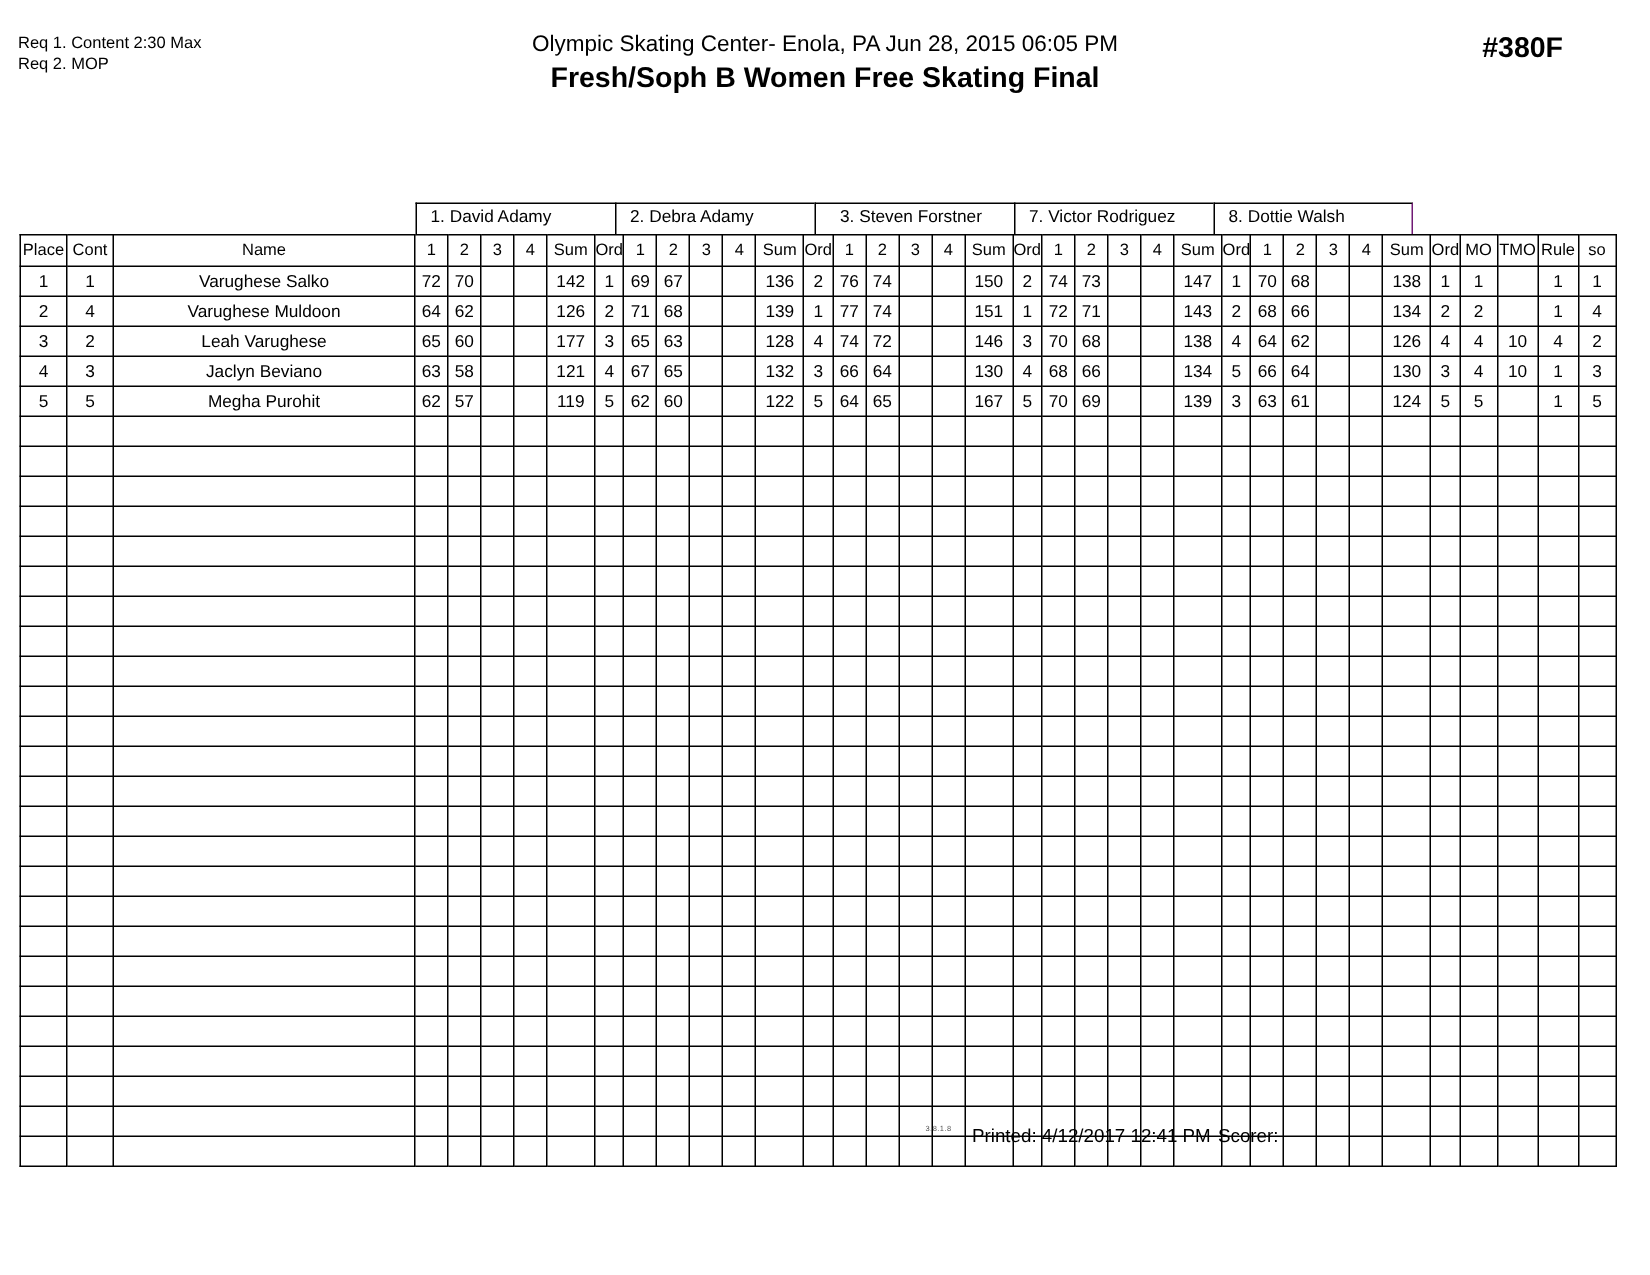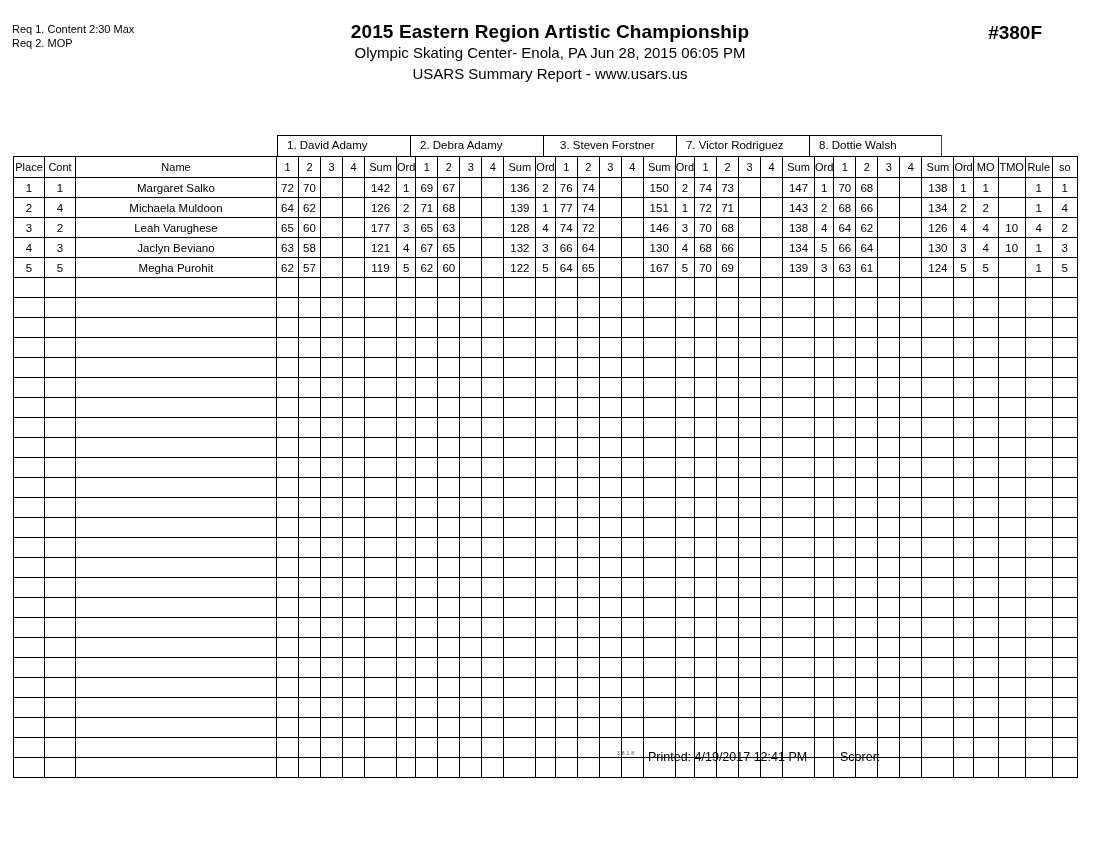--- a/index.html
+++ b/index.html
@@ -153,39 +153,38 @@
   }
   #printed-label {
     position: absolute;
     left: 648px;
     top: 750px;
     font-size: 12.5px;
     white-space: nowrap;
   }
   #scorer-label {
     position: absolute;
-    left: 840px;
+    left: 812px;
     top: 750px;
     font-size: 12.5px;
     white-space: nowrap;
     text-align: center;
   }
 </style>
 </head>
 <body>
 
 <div id="req-block">
   <div>Req  1.  Content 2:30 Max</div>
   <div>Req  2.  MOP</div>
 </div>
 
 <div id="title-block">
-  <div class="title-main">2015 Eastern Region Artistic Championship</div>
   <div class="title-venue">Olympic Skating Center- Enola, PA  Jun 28, 2015  06:05 PM</div>
-  <div class="title-org">USARS Summary Report - www.usars.us</div>
+  <div class="title-event">Fresh/Soph B Women Free Skating Final</div>
 </div>
 
 <div id="event-number">#380F</div>
 
 <div id="judge-header">
     <div class="judge-name-cell" style="width: 133px;">1.  David Adamy</div>
     <div class="judge-name-cell" style="width: 133px;">2.  Debra Adamy</div>
     <div class="judge-name-cell" style="width: 133px; padding-left: 16px;">3.  Steven Forstner</div>
     <div class="judge-name-cell" style="width: 133px;">7.  Victor Rodriguez</div>
     <div class="judge-name-cell" style="width: 133px;">8.  Dottie Walsh</div>
@@ -228,21 +227,21 @@
         <td class="c-sum head">Sum</td>
         <td class="c-ord head">Ord</td>
         <td class="c-mo head">MO</td>
         <td class="c-tmo head">TMO</td>
         <td class="c-rule head">Rule</td>
         <td class="c-so head">so</td>
       </tr>
       <tr class="placed">
         <td class="c-place">1</td>
         <td class="c-cont">1</td>
-        <td class="c-name">Margaret Salko</td>
+        <td class="c-name">Varughese Salko</td>
         <td class="c-sc">72</td>
         <td class="c-sc">70</td>
         <td class="c-sc"></td>
         <td class="c-sc"></td>
         <td class="c-sum">142</td>
         <td class="c-ord">1</td>
         <td class="c-sc">69</td>
         <td class="c-sc">67</td>
         <td class="c-sc"></td>
         <td class="c-sc"></td>
@@ -267,21 +266,21 @@
         <td class="c-sum">138</td>
         <td class="c-ord">1</td>
         <td class="c-mo">1</td>
         <td class="c-tmo"></td>
         <td class="c-rule">1</td>
         <td class="c-so">1</td>
       </tr>
       <tr class="placed">
         <td class="c-place">2</td>
         <td class="c-cont">4</td>
-        <td class="c-name">Michaela Muldoon</td>
+        <td class="c-name">Varughese Muldoon</td>
         <td class="c-sc">64</td>
         <td class="c-sc">62</td>
         <td class="c-sc"></td>
         <td class="c-sc"></td>
         <td class="c-sum">126</td>
         <td class="c-ord">2</td>
         <td class="c-sc">71</td>
         <td class="c-sc">68</td>
         <td class="c-sc"></td>
         <td class="c-sc"></td>
@@ -1399,14 +1398,14 @@
         <td class="c-ord"></td>
         <td class="c-mo"></td>
         <td class="c-tmo"></td>
         <td class="c-rule"></td>
         <td class="c-so"></td>
       </tr>
     </tbody>
 </table>
 
 <div id="build-tag">3.8.1.8</div>
-<div id="printed-label">Printed:  4/19/2017  12:41 PM</div>
+<div id="printed-label">Printed:  4/12/2017  12:41 PM</div>
 <div id="scorer-label">Scorer:</div>
 
 </body></html>

